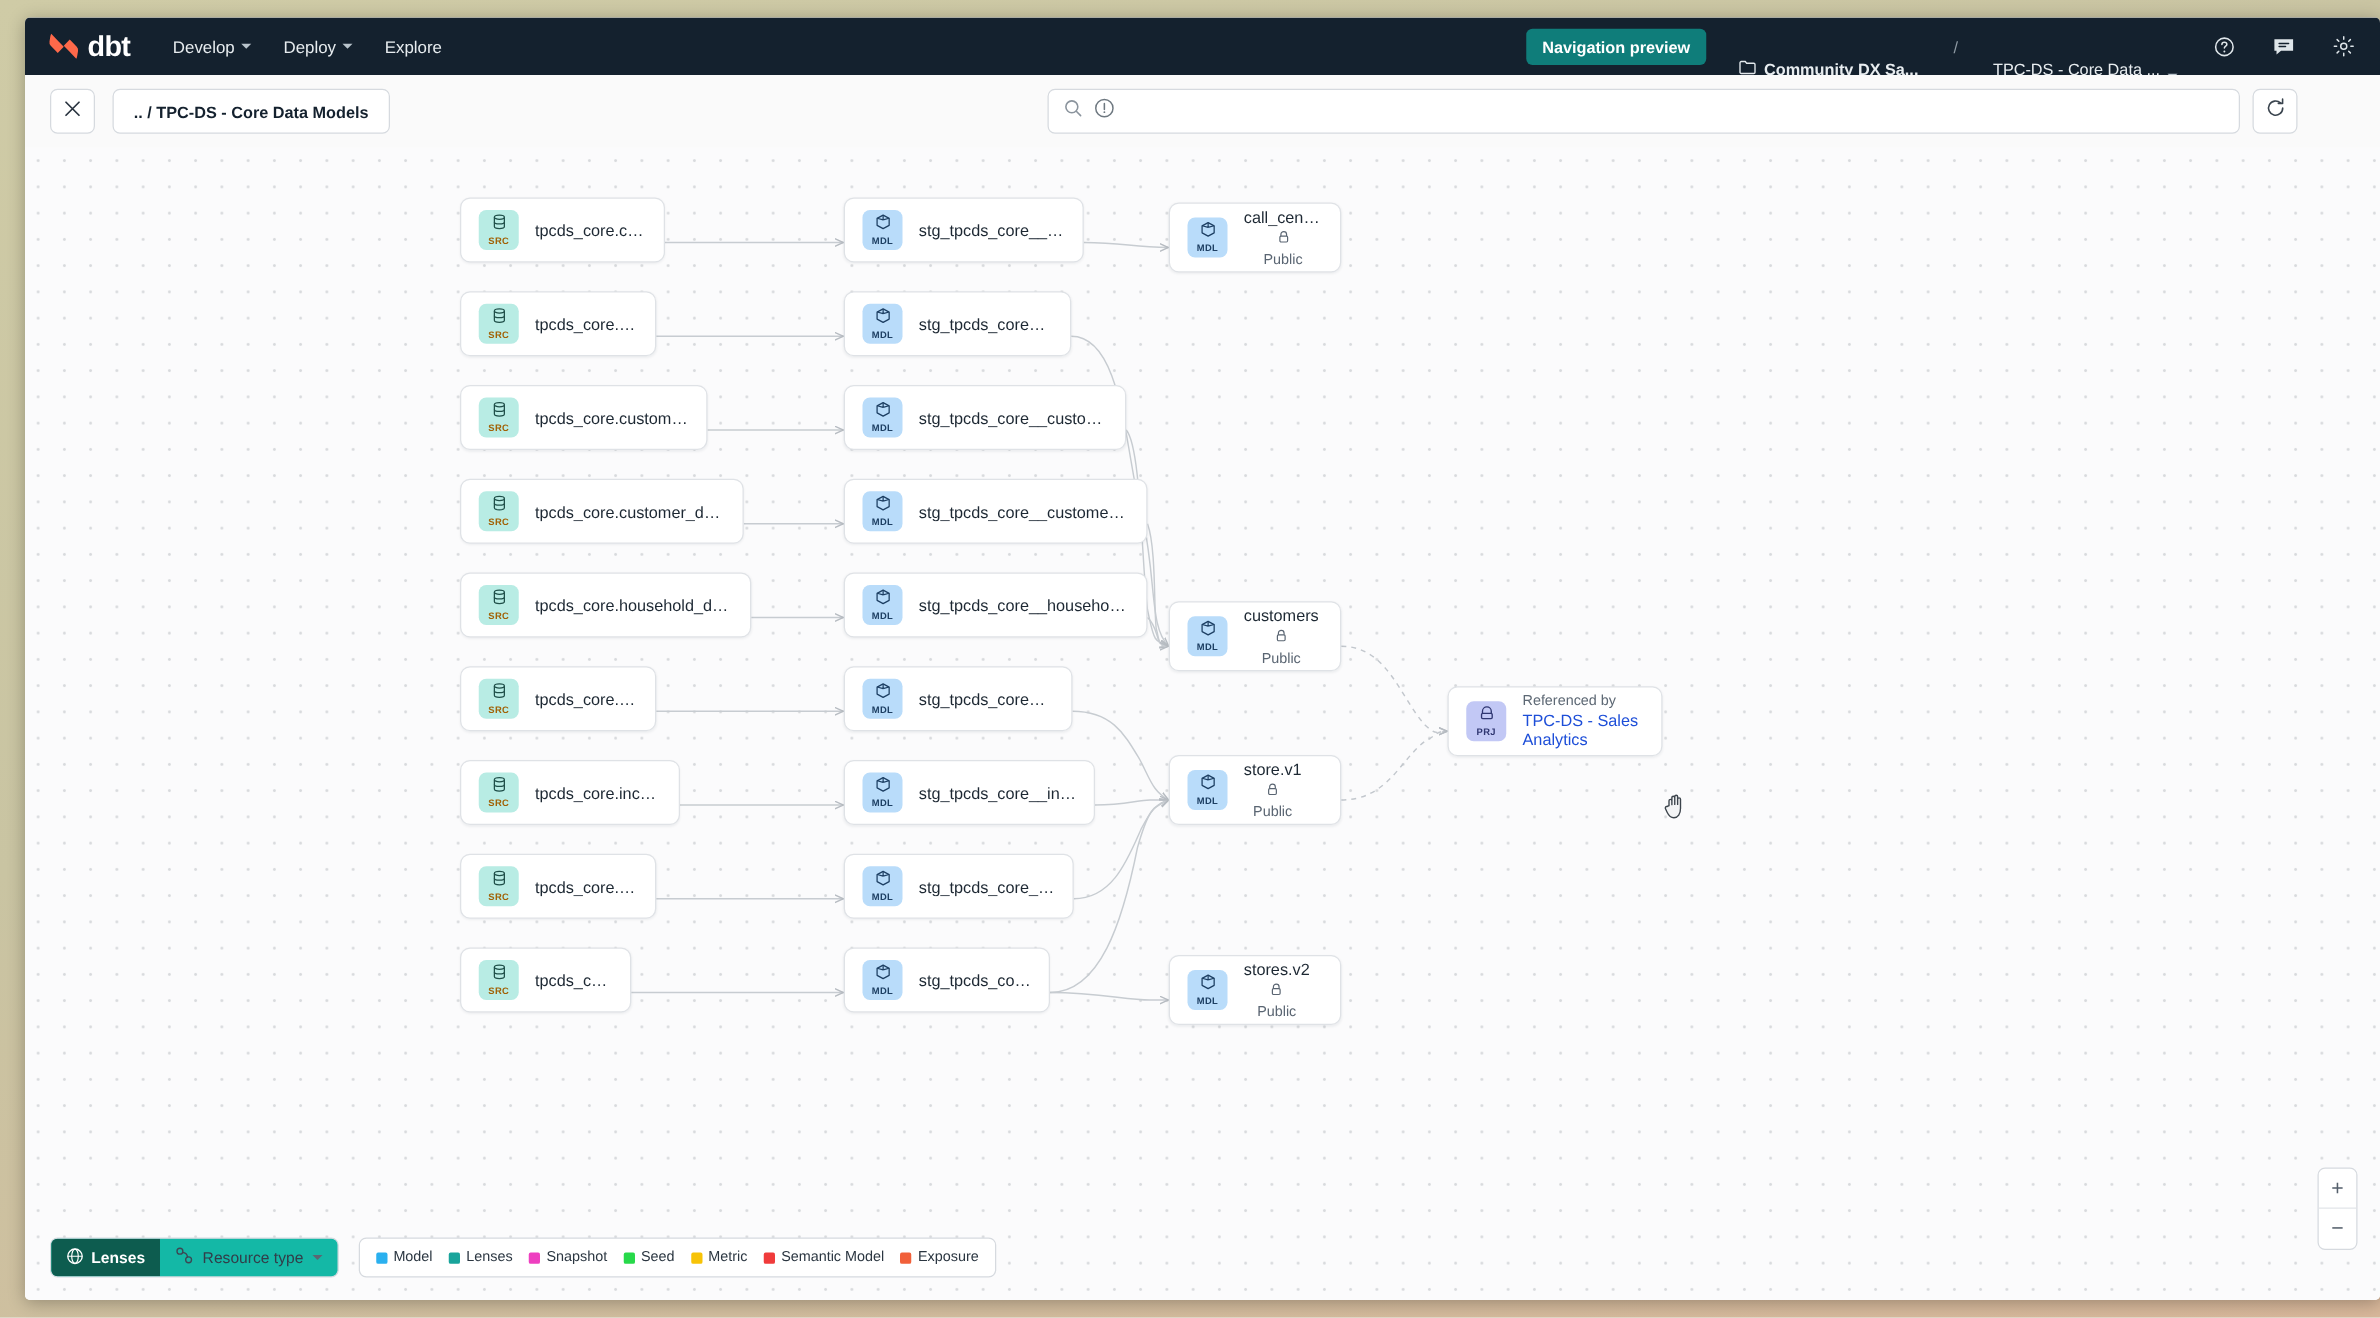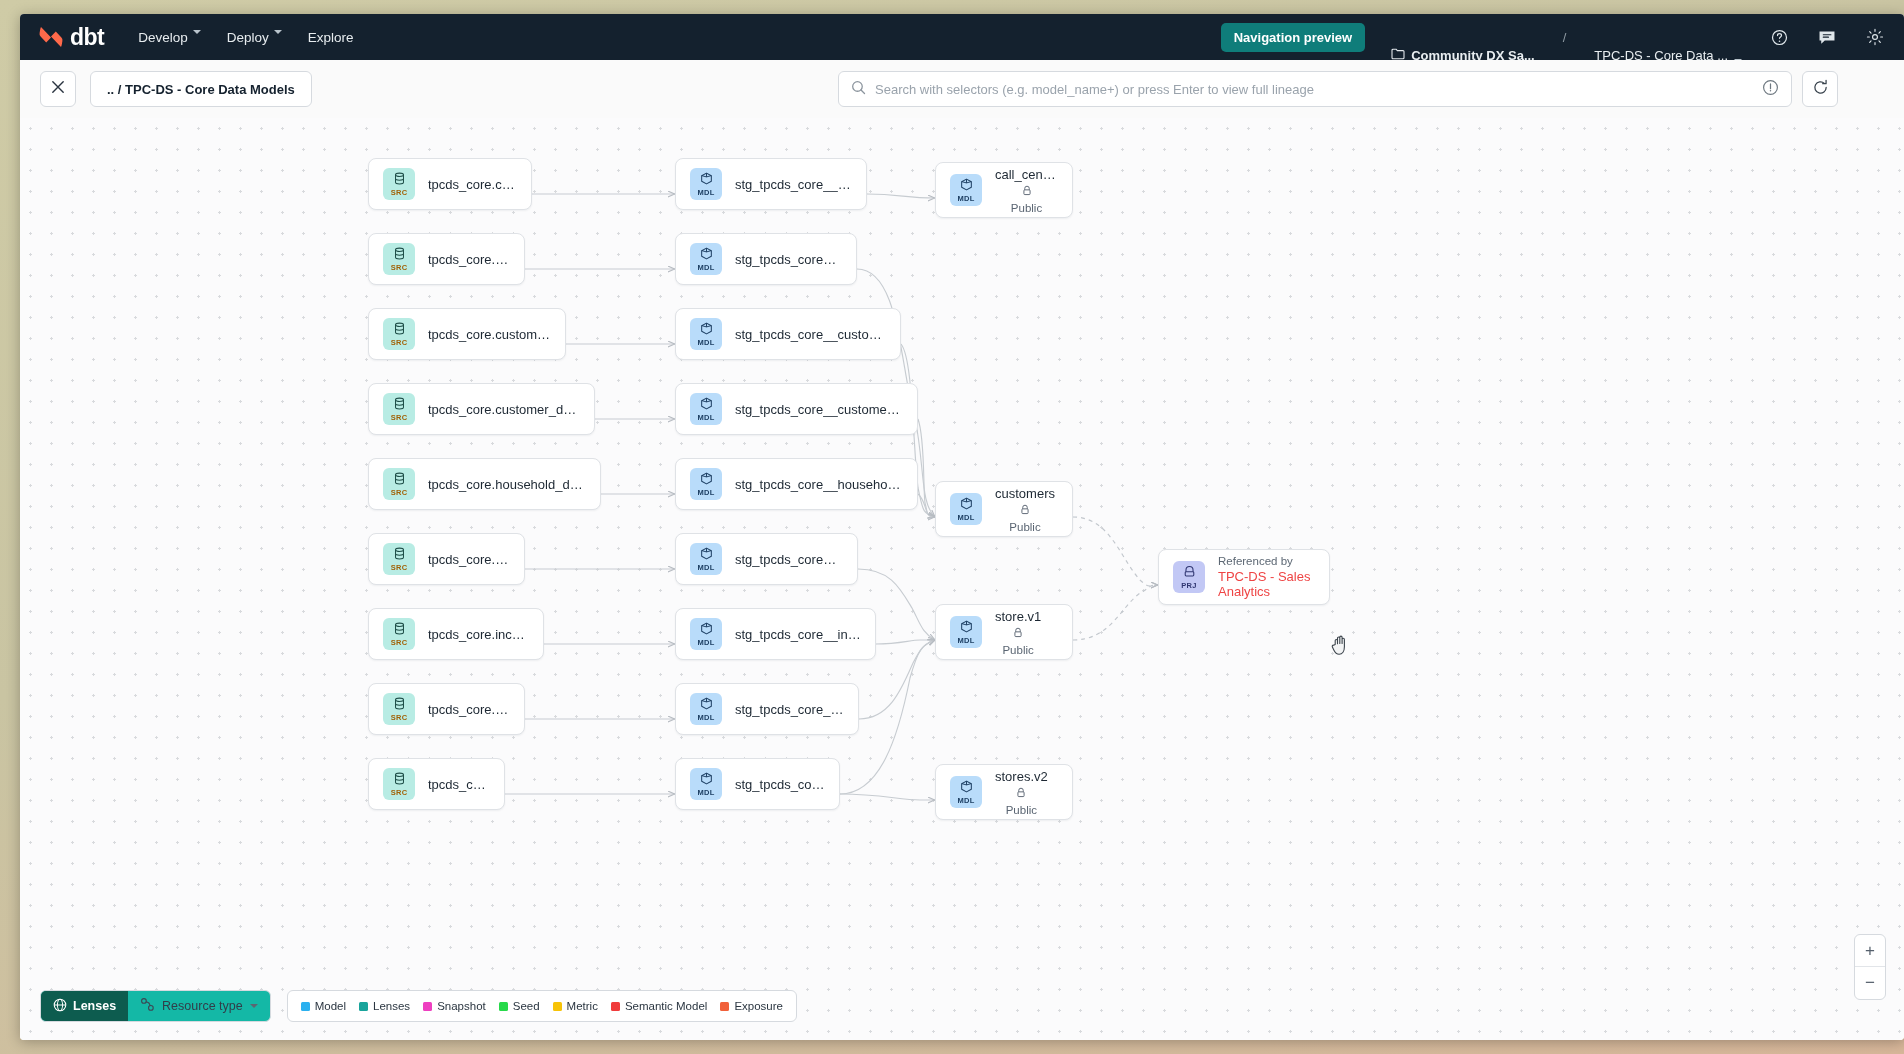--- a/index.html
+++ b/index.html
@@ -35,21 +35,21 @@
     color:#ffffff;
   }
   #logo { display:flex; align-items:center; gap:6px; margin-right:34px; }
   #logo .mark { width:26px; height:24px; position:relative; }
   #logo .mark svg { display:block; }
   #logo .wordmark {
     font-size:23px; font-weight:bold; letter-spacing:-0.5px; color:#fff;
     line-height:1;
   }
   .navlink {
-    font-size:13.5px; color:#e7ecef; display:flex; align-items:flex-start; gap:5px;
+    font-size:13.5px; color:#e7ecef; display:flex; align-items:center; gap:5px;
     margin-right:26px; cursor:pointer; font-weight:400;
   }
   .caret { display:inline-block; width:0;height:0;
     border-left:4px solid transparent;border-right:4px solid transparent;
     border-top:4.5px solid #b9c4cc; }
   #topnav-right { margin-left:auto; display:flex; align-items:center; gap:26px; }
   #navpreview {
     background:#0f7d7a; color:#fff; font-size:13px; font-weight:600;
     padding:7px 13px; border-radius:5px; cursor:pointer; white-space:nowrap;
   }
@@ -130,21 +130,21 @@
   .badge-prj { background:#c2c8f5; color:#2f3671; }
   .node .txt { display:flex; flex-direction:column; justify-content:center; min-width:0;}
   .node .title {
     font-size:13px; color:#1d2833; white-space:nowrap; overflow:hidden; text-overflow:ellipsis;
   }
   .node .sub {
     font-size:11.5px; color:#5a6572; display:flex; align-items:center; gap:4px; margin-top:3px;flex-direction:column;
   }
   .node.two-line { align-items:center; }
   .node .rb-label { font-size:11.5px; color:#5d6874; }
-  .node .rb-name { font-size:13px; color:#ef4444; margin-top:2px; }
+  .node .rb-name { font-size:13px; color:#1d4ed8; margin-top:2px; }
 
   
   #bottombar {
     position:absolute; left:20px; bottom:18px;
     display:flex; align-items:center; gap:16px;
     z-index:6;
   }
   #lenses-group {
     display:flex; align-items:center;
     background:#14b8a6; border:1px solid #d6dadf; border-radius:6px; overflow:hidden;
@@ -260,21 +260,20 @@
       <div id="breadcrumb-pill">.. / TPC-DS - Core Data Models</div>
 
       <div id="search-wrap">
         <div id="searchbox">
           <span>
             <svg width="15" height="15" viewBox="0 0 16 16" fill="none">
               <circle cx="6.9" cy="6.9" r="5.1" stroke="#8b949d" stroke-width="1.35"></circle>
               <path d="M10.7 10.7 L14.4 14.4" stroke="#8b949d" stroke-width="1.35" stroke-linecap="round"></path>
             </svg>
           </span>
-          <input type="text" value="" placeholder="Search with selectors (e.g. model_name+) or press Enter to view full lineage" style="">
           <span>
             <svg width="17" height="17" viewBox="0 0 18 18" fill="none">
               <circle cx="9" cy="9" r="7.3" stroke="#6e7880" stroke-width="1.25"></circle>
               <path d="M9 5.2v5" stroke="#6e7880" stroke-width="1.3" stroke-linecap="round"></path>
               <circle cx="9" cy="12.4" r=".8" fill="#6e7880"></circle>
             </svg>
           </span>
         </div>
         <div class="tb-btn" style="width:36px">
           <span>

